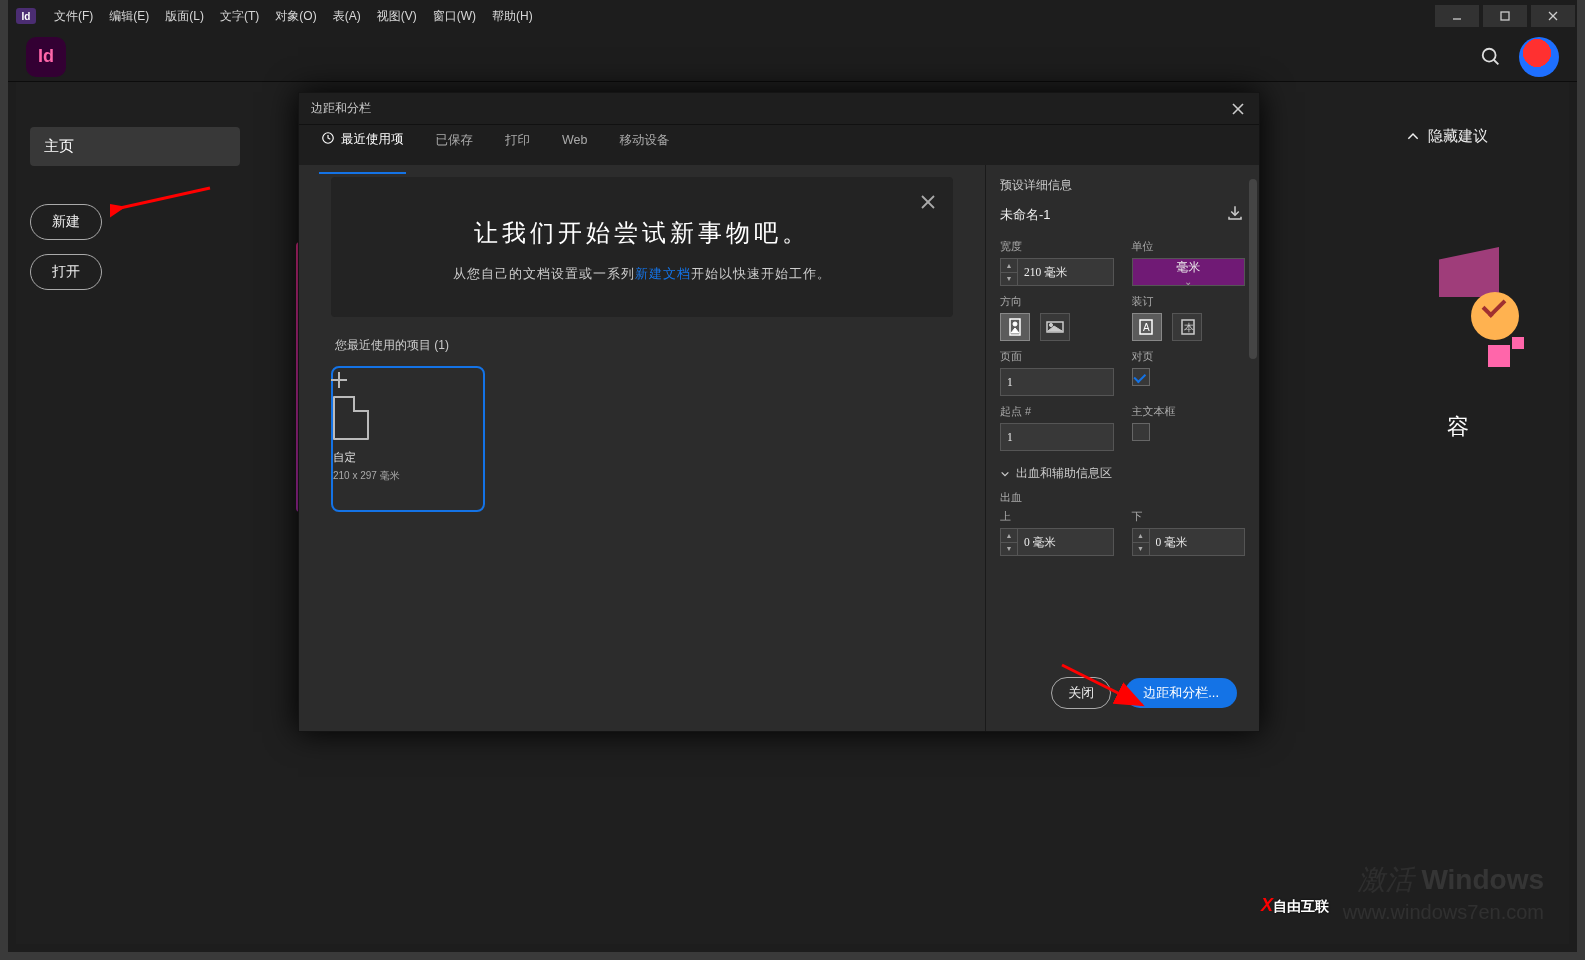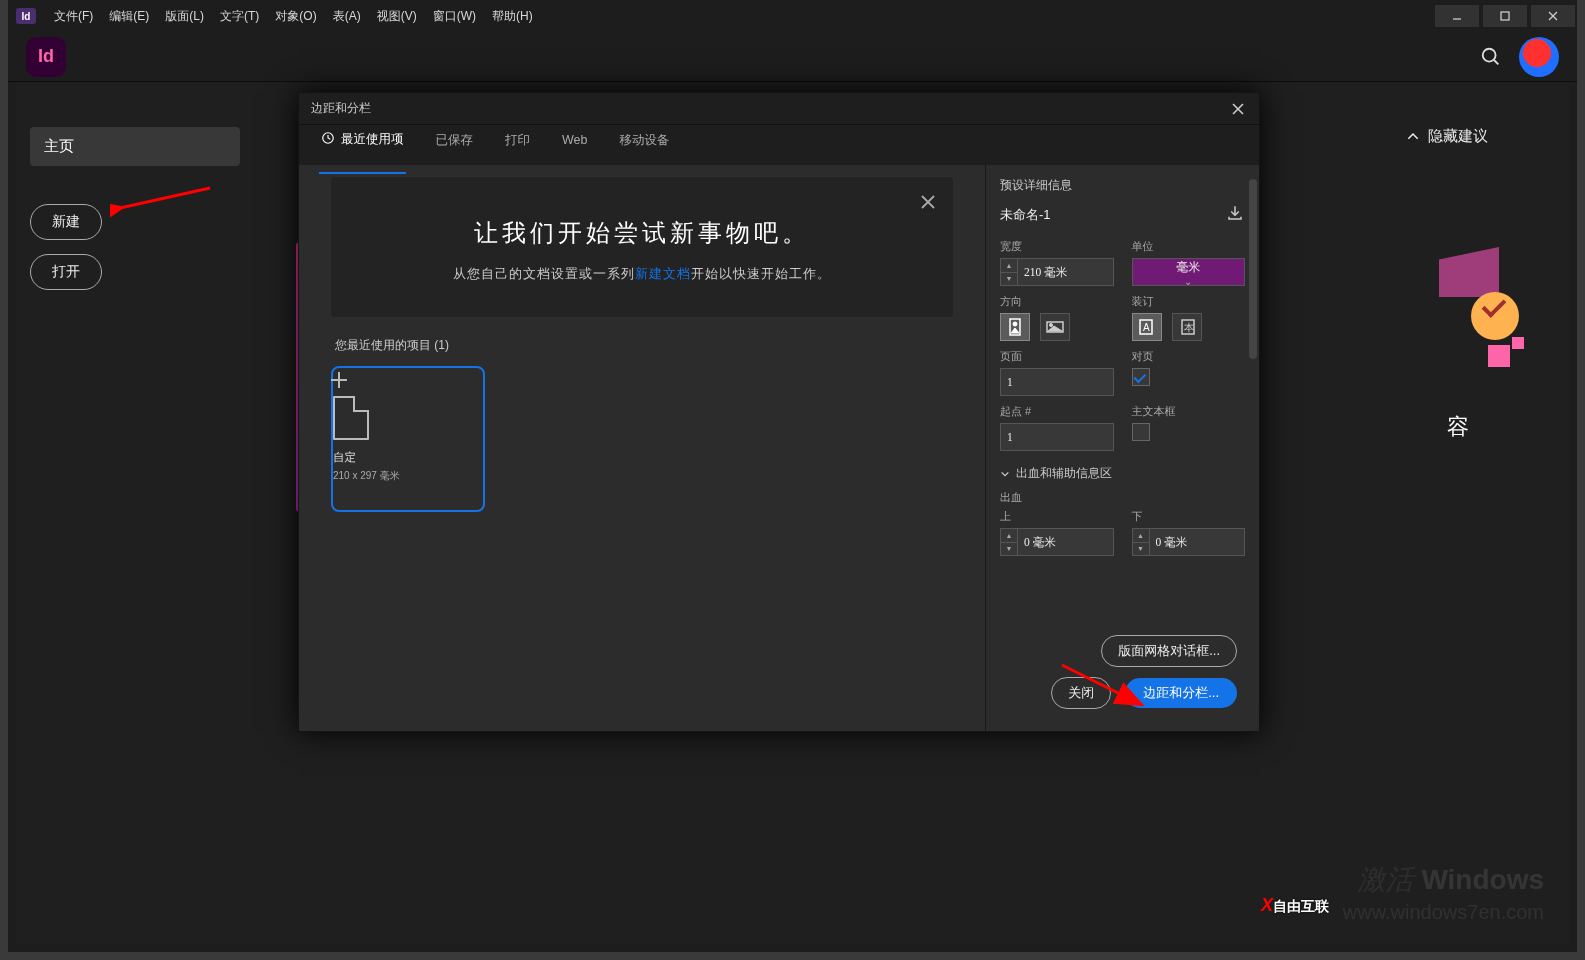--- a/index.html
+++ b/index.html
@@ -387,23 +387,20 @@
                 <span class="spin">
                     <div>▲</div>
                     <div>▼</div>
                   </span>
                 <input value="0 毫米" style="">
               </label>
             </div>
           </div>
         </div>
 
-        <div class="layout-btn-row">
-          <div class="ghost-btn">版面网格对话框...</div>
-        </div>
         <div class="dialog-footer">
           <div class="ghost-btn">关闭</div>
           <div class="primary-btn">边距和分栏...</div>
         </div>
       </div>
     </div>
   </div>
 
   <svg class="red-arrow1" width="110" height="50">
     <defs>

